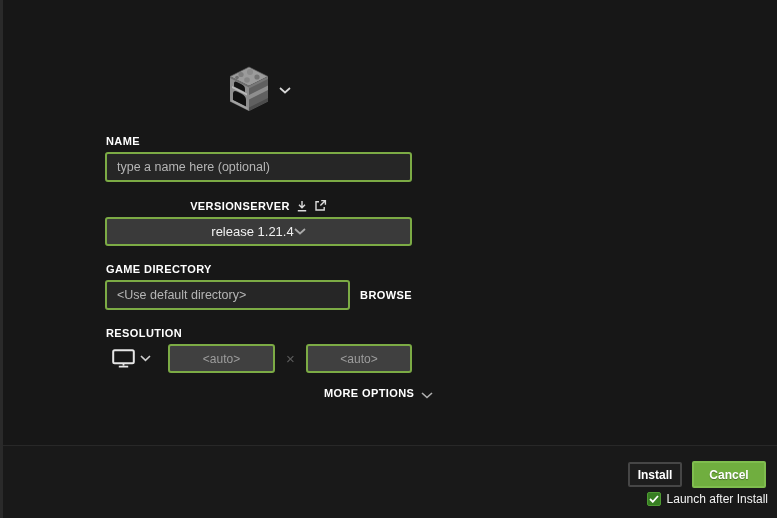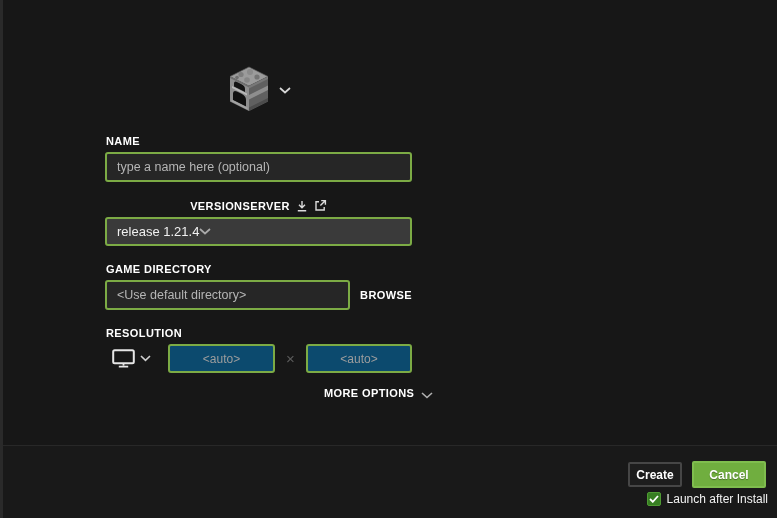--- a/index.html
+++ b/index.html
@@ -26,30 +26,30 @@
 
   .txt-input{width:307px;height:30px;background:#262626;border:2px solid #7cab45;border-radius:3px;
              color:#e8e8e8;font-size:12.5px;padding:0 10px;outline:none;}
   .txt-input::placeholder{color:#b5b5b5;opacity:1;}
 
   .ver-row{display:flex;justify-content:center;align-items:flex-end;margin-bottom:5px;}
   .server-link{display:flex;align-items:center;gap:6px;cursor:pointer;}
   .server-label{color:#fff;font-size:11px;font-weight:bold;letter-spacing:.4px;}
 
   .select{width:307px;height:29px;background:#3a3a3a;border:2px solid #7cab45;border-radius:3px;
-          display:flex;align-items:center;justify-content:flex-start;padding:0 10px;cursor:pointer;}
+          display:flex;align-items:center;justify-content:center;padding:0 10px;cursor:pointer;}
   .select-value{color:#f0f0f0;font-size:13px;}
 
   .dir-row{display:flex;align-items:center;}
   .dir-input{width:252px;}
   .browse{color:#fff;font-size:11px;font-weight:bold;letter-spacing:.4px;margin-left:10px;cursor:pointer;}
 
   .res-row{display:flex;align-items:center;padding-left:7px;margin-top:2px;}
   .display-picker{display:flex;align-items:center;gap:5px;width:41px;cursor:pointer;}
-  .res-input{width:107px;height:29px;background:#0c4a6e;border:2px solid #7cab45;border-radius:3px;
+  .res-input{width:107px;height:29px;background:#404040;border:2px solid #7cab45;border-radius:3px;
              color:#9d9d9d;font-size:12px;text-align:center;outline:none;margin-left:15px;}
   .res-input::placeholder{color:#9d9d9d;opacity:1;}
   .res-x{width:31px;text-align:center;color:#5c5c5c;font-size:15px;}
   .res-input2{margin-left:0;width:106px;}
 
   .more-options{position:absolute;left:321px;top:334px;display:flex;align-items:flex-end;gap:7px;cursor:pointer;}
   .more-options span{color:#fff;font-size:11px;font-weight:bold;letter-spacing:.4px;}
 
   
   .ftr{position:absolute;left:3px;right:0;bottom:0;height:73px;background:#191919;border-top:1px solid #282828;}
@@ -178,21 +178,21 @@
       <span>MORE OPTIONS</span>
       <span>
         <svg width="12" height="7" viewBox="0 0 12 7">
             <polyline points="1,1 6,5.5 11,1" stroke="#b0b0b0" stroke-width="1.6" fill="none"></polyline>
           </svg>
       </span>
     </div>
   </main>
 
   <footer class="ftr">
-    <button class="btn-cancel">Create</button>
+    <button class="btn-cancel">Install</button>
     <button class="btn-install">Cancel</button>
     <div class="launch-row">
       <span class="checkbox">
         <span>
           <svg width="10" height="8" viewBox="0 0 10 8">
               <polyline points="1,4 3.8,6.8 9,1" stroke="#ffffff" stroke-width="1.8" fill="none"></polyline>
             </svg>
         </span>
       </span>
       <span class="launch-label">Launch after Install</span>

